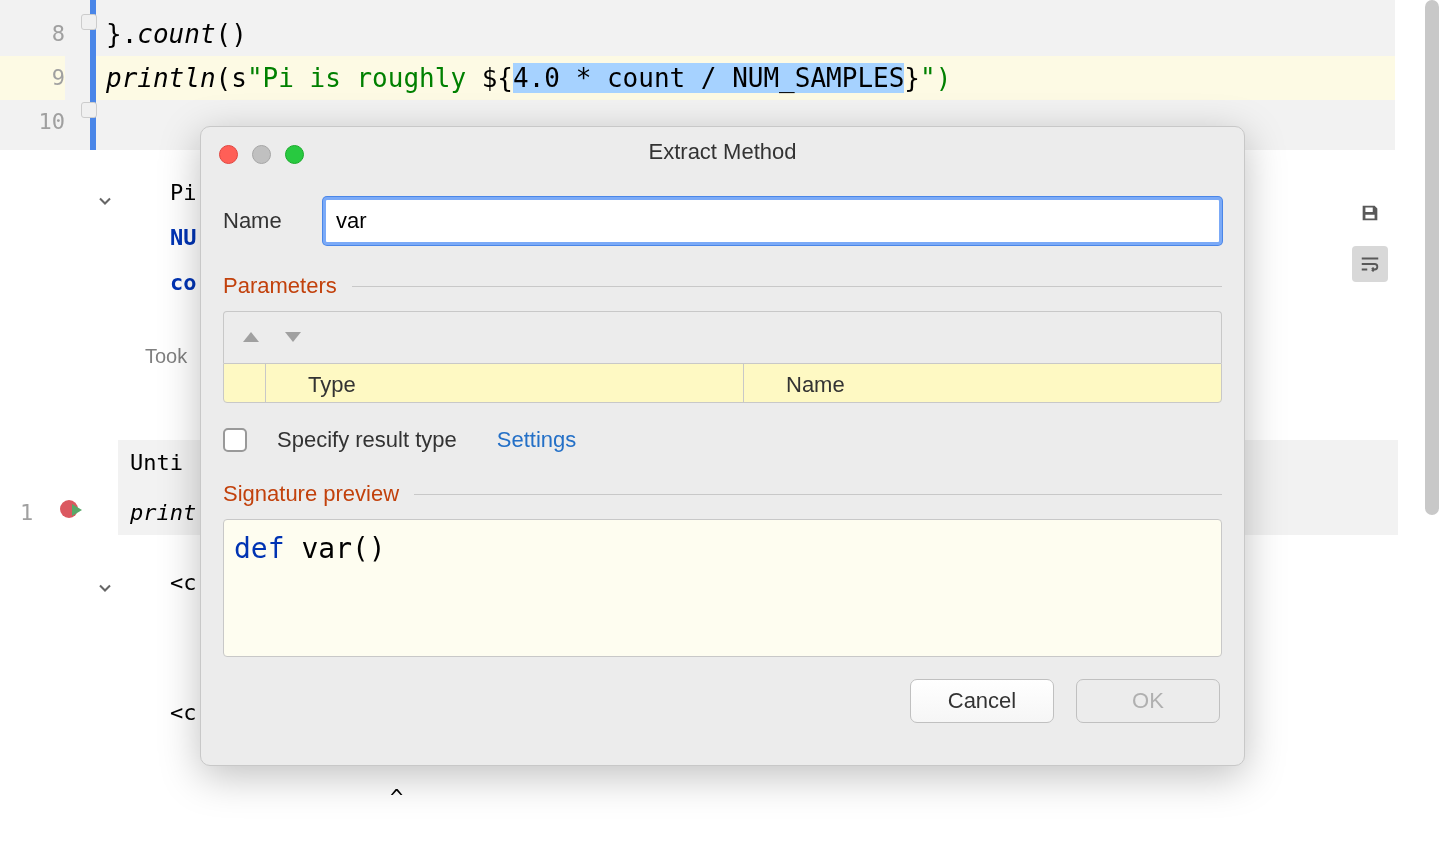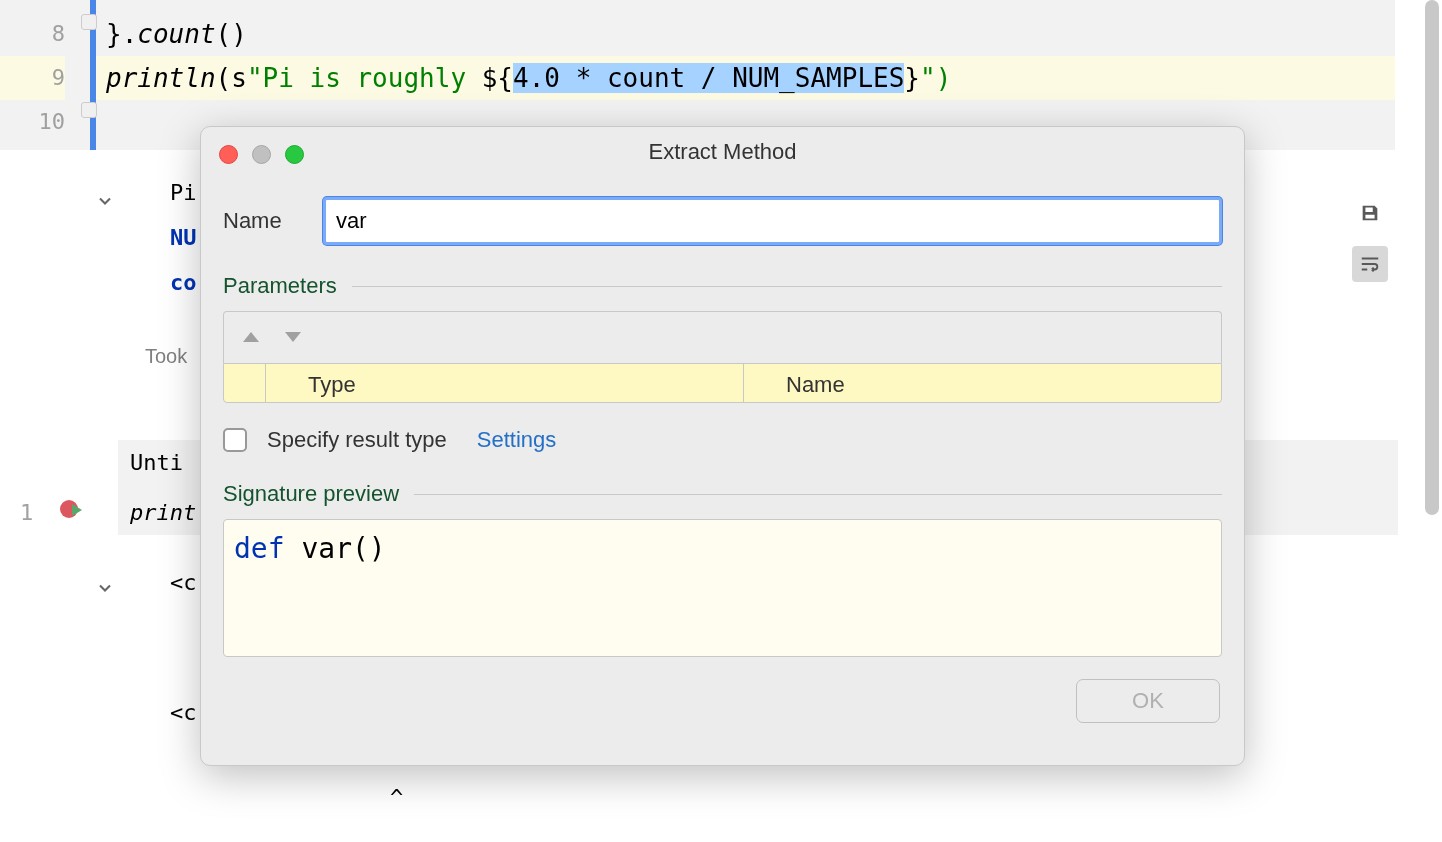--- a/index.html
+++ b/index.html
@@ -320,21 +320,21 @@
     
     .section-header {
       display: flex;
       align-items: center;
       gap: 15px;
       margin-bottom: 12px;
     }
     
     .section-title {
       font-size: 22px;
-      color: #14532d;
+      color: #c2410c;
       text-align: right;
     }
     
     .section-line {
       flex: 1;
       height: 1px;
       background: #c8c8c8;
     }
     
     .params-toolbar {
@@ -376,21 +376,21 @@
       border-right: 1px solid #c8c8c8;
     }
     
     .table-col:last-child {
       border-right: none;
     }
     
     .checkbox-row {
       display: flex;
       align-items: center;
-      gap: 20px;
+      gap: 30px;
       margin-top: 24px;
       margin-bottom: 28px;
     }
     
     .checkbox {
       width: 24px;
       height: 24px;
       border: 2px solid #999;
       border-radius: 5px;
       background: #fff;
@@ -560,16 +560,17 @@
     <div class="section-header">
       <div class="section-title">Signature preview</div>
       <div class="section-line"></div>
     </div>
 
     <div class="preview-box">
       <span class="preview-def">def </span><span class="preview-name">var</span><span class="preview-paren">()</span>
     </div>
 
     <div class="button-row">
+      <div class="btn primary">Cancel</div>
       <div class="btn disabled">OK</div>
     </div>
   </div>
 </div>
 
 </body></html>

